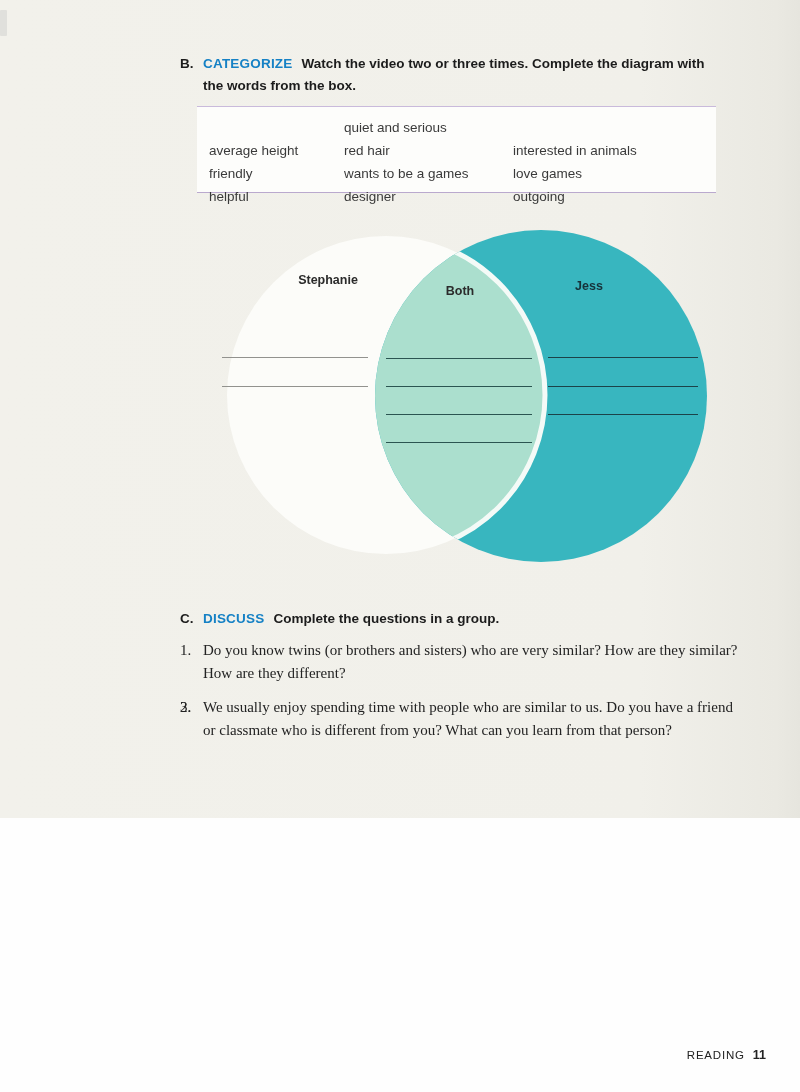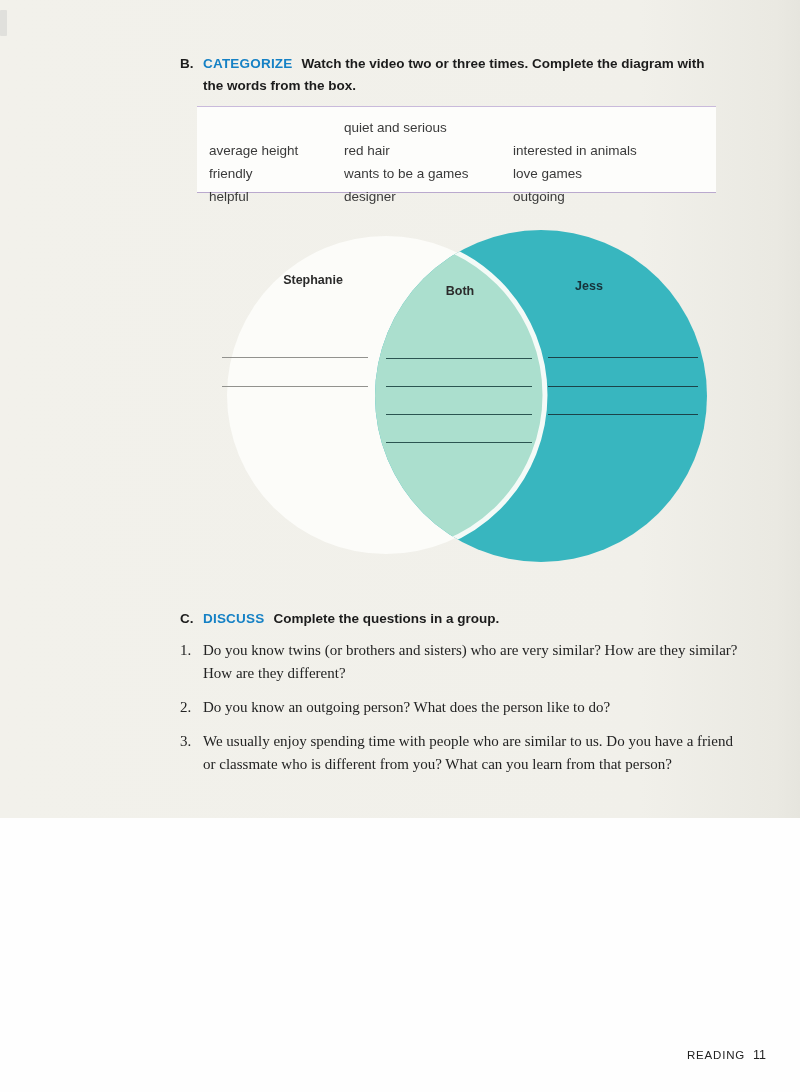--- a/index.html
+++ b/index.html
@@ -22,39 +22,39 @@
             background:#fdfdfb;border-top:1.5px solid #c9badb;border-bottom:1.5px solid #baa9ce;
             box-sizing:border-box;}
   .word-box-grid{display:grid;grid-template-columns:135px 169px 1fr;padding:9px 0 0 12px;}
   .word-col{display:flex;flex-direction:column;justify-content:flex-end;}
   .word-item{font-size:13.5px;line-height:23px;color:#3a3a3a;}
 
   
   .venn-wrap{position:absolute;left:0;top:0;width:800px;height:600px;}
   .venn-svg{position:absolute;left:200px;top:215px;}
   .venn-label{position:absolute;font-size:12.5px;font-weight:bold;color:#2b2b2b;text-align:center;}
-  #label-stephanie{left:273px;top:273px;width:80px;}
+  #label-stephanie{left:288px;top:273px;width:80px;}
   #label-both{left:435px;top:284px;width:50px;}
   #label-jess{left:564px;top:279px;width:50px;color:#16323a;}
   .blank{position:absolute;height:0;border-top:1.5px solid;}
   .blank.steph{left:222px;width:146px;border-color:#92928e;}
   .blank.both{left:386px;width:146px;border-color:#2b5551;}
   .blank.jess{left:548px;width:150px;border-color:#1c4349;}
 
   
   .questions{position:absolute;left:180px;top:639px;width:558px;
              font-family:"Liberation Serif",serif;font-size:15px;line-height:23px;color:#232323;}
   .question{position:relative;padding-left:23px;margin-bottom:11px;width:535px;box-sizing:content-box;}
   .q-num{position:absolute;left:0;top:0;}
 
   
   .footer{position:absolute;right:34px;top:1048px;font-size:11.5px;color:#222;
           display:flex;align-items:baseline;gap:8px;padding-left:35px;}
   .footer-label{letter-spacing:.8px;font-weight:500;}
-  .footer-num{font-weight:normal;font-size:12.5px;}
+  .footer-num{font-weight:bold;font-size:12.5px;}
 </style>
 </head>
 <body>
 
 <div class="page">
   <div class="cream"></div>
   <div class="scan-mark"></div>
 
   <div class="sec-header" id="header-b">
     <span class="sec-letter">B.</span>
@@ -118,21 +118,20 @@
     <span class="sec-keyword">DISCUSS</span><span>Complete the questions in a group.</span>
   </div>
 
   <div class="questions">
     <div class="question">
       <span class="q-num">1.</span>
       <span>Do you know twins (or brothers and sisters) who are very similar? How are they similar? How are they different?</span>
     </div>
     <div class="question">
       <span class="q-num">2.</span>
-      <span>Do you know an outgoing person? What does the person like to do?</span>
     </div>
     <div class="question">
       <span class="q-num">3.</span>
       <span>We usually enjoy spending time with people who are similar to us. Do you have a friend or classmate who is different from you? What can you learn from that person?</span>
     </div>
   </div>
 
   <div class="footer">
     <span class="footer-label">READING</span>
     <span class="footer-num">11</span>

